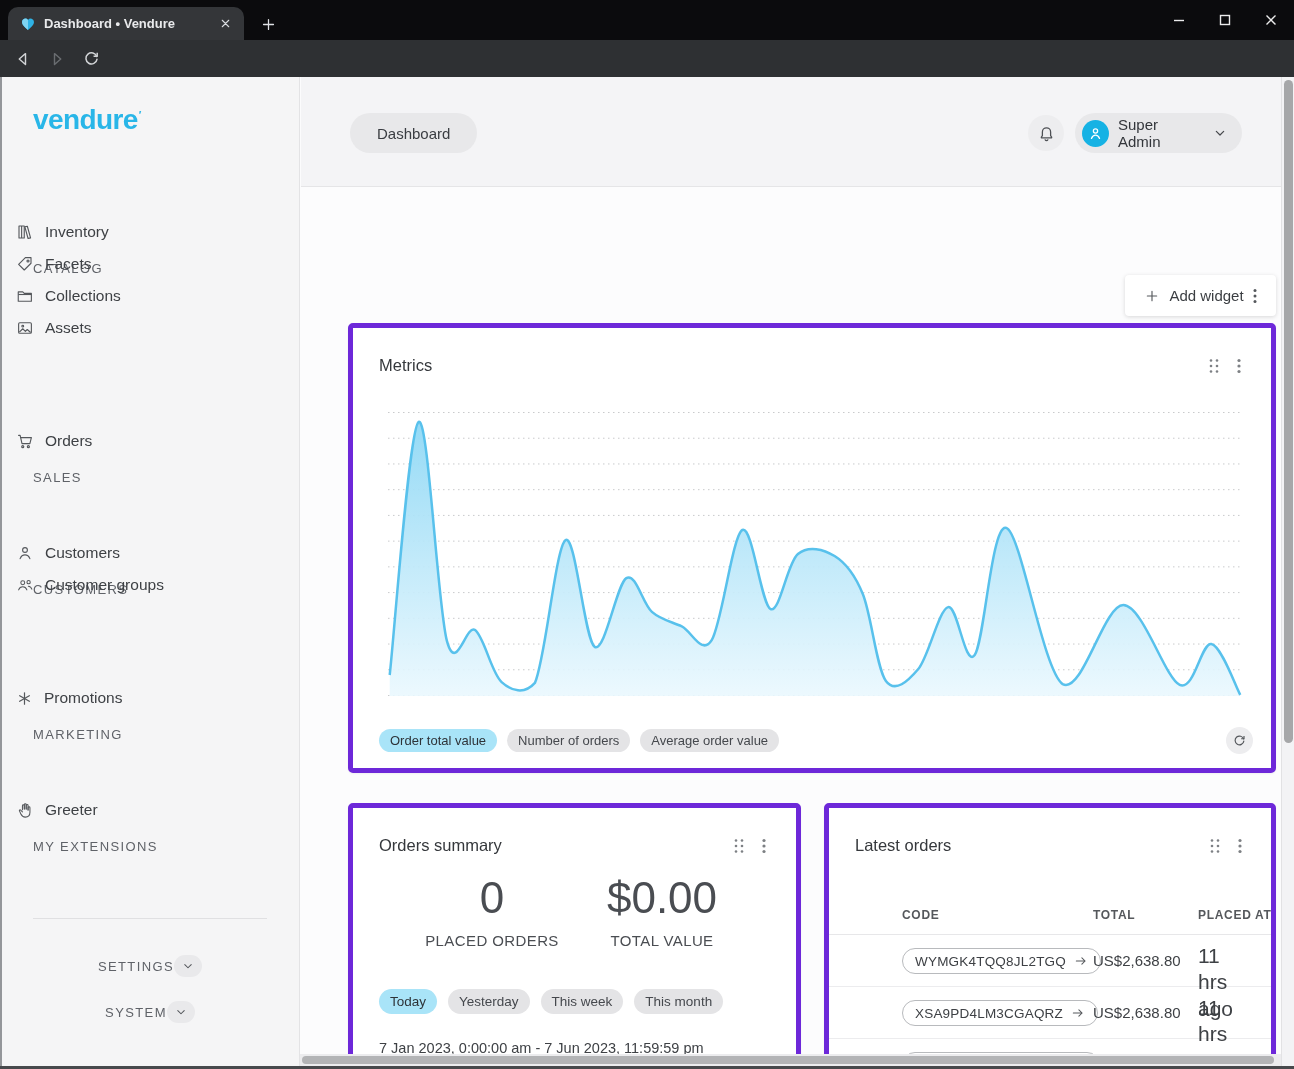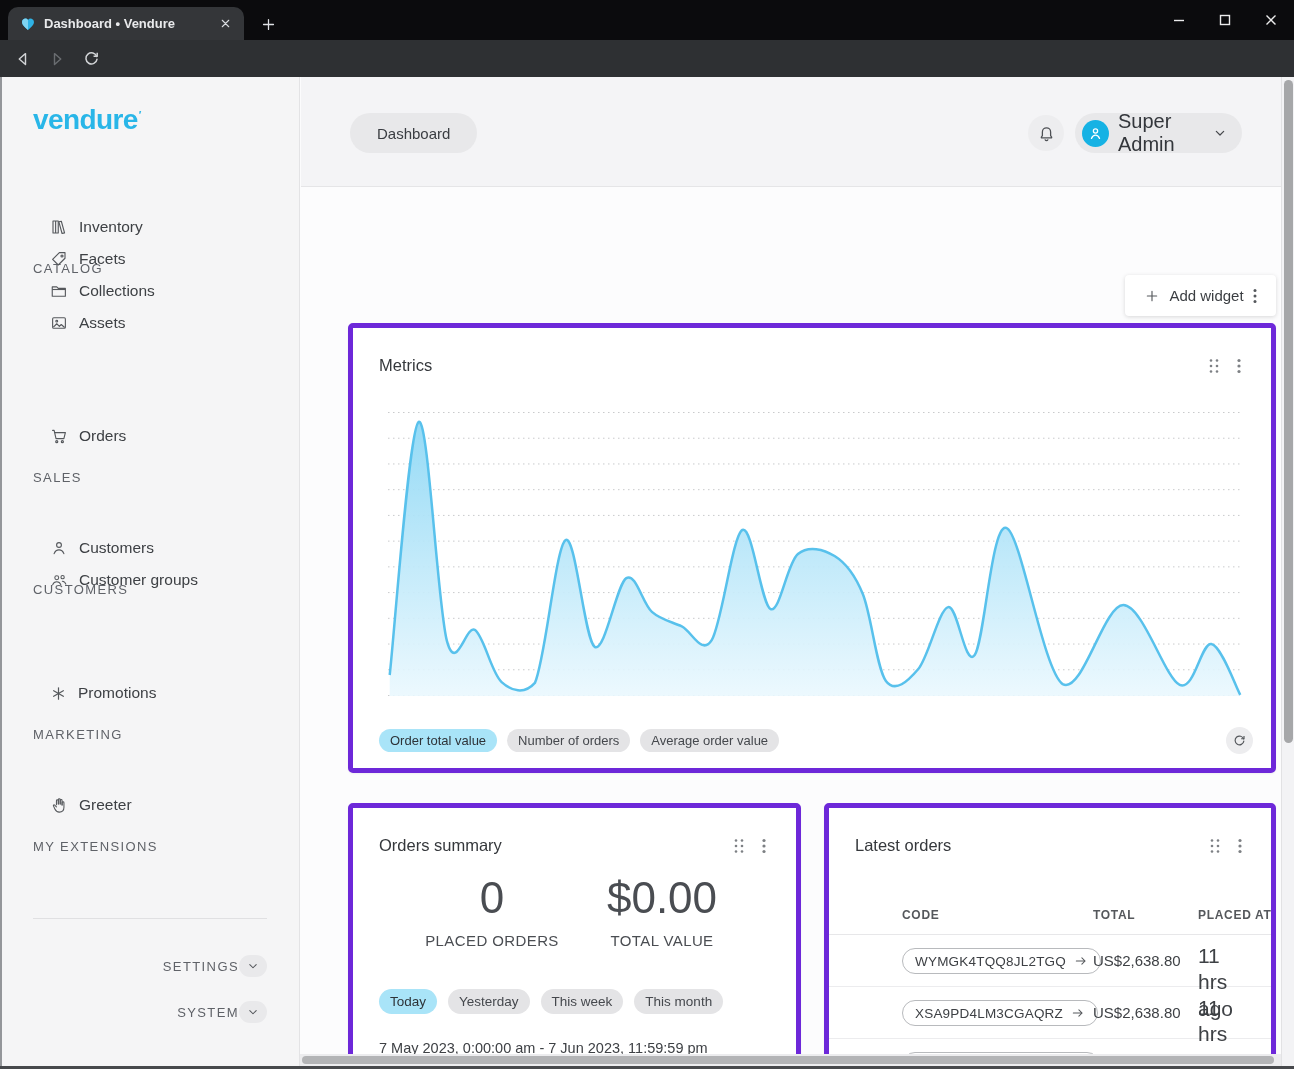--- a/index.html
+++ b/index.html
@@ -30,34 +30,34 @@
   
   .app { position:absolute; left:0; top:77px; width:1294px; height:992px; background:#fcfcfd; }
   .win-left-edge { position:absolute; left:0; top:0; width:2px; height:100%; background:#94969a; z-index:30; }
   .win-bottom-edge { position:absolute; left:0; bottom:0; width:100%; height:3px; background:#47494c; z-index:40; }
 
   
   .sidebar { position:absolute; left:0; top:0; width:300px; height:100%; background:#f5f5f6; border-right:1px solid #e3e3e5; }
   .logo { position:absolute; left:33px; top:27px; font-size:28px; font-weight:700; letter-spacing:-0.6px; color:#29b6e8; }
   .logo sup { font-size:11px; color:#29b6e8; margin-left:1px; }
   .side-label { position:absolute; left:33px; font-size:13px; letter-spacing:1.4px; color:#5f6268; font-weight:400; }
-  .side-item { position:absolute; left:50px; height:28px; display:flex; align-items:center; gap:11px; cursor:pointer; }
+  .side-item { position:absolute; left:16px; height:28px; display:flex; align-items:flex-end; gap:11px; cursor:pointer; }
   .side-item .lbl { font-size:15.5px; color:#3e4145; }
   .side-divider { position:absolute; left:33px; width:234px; height:1px; background:#e0e0e2; }
-  .side-collapsed { position:absolute; left:33px; width:234px; height:26px; display:flex; align-items:center; justify-content:flex-end; }
+  .side-collapsed { position:absolute; left:33px; width:234px; height:26px; display:flex; align-items:center; justify-content:center; }
   .side-collapsed .clabel { font-size:13px; letter-spacing:1.4px; color:#5f6268; }
   .chev-pill { width:28px; height:22px; border-radius:11px; background:#e9e9eb; display:flex; align-items:center; justify-content:center; }
 
   
   .topband { position:absolute; left:301px; top:0; width:980px; height:110px; background:#f4f4f6; border-bottom:1px solid #e5e5e7; }
   .crumb-pill { position:absolute; left:49px; top:36px; height:40px; padding:0 27px; background:#e8e8ea; border-radius:20px; display:flex; align-items:center; font-size:15px; font-weight:500; color:#3a3d42; }
   .bell-btn { position:absolute; left:727px; top:38px; width:36px; height:36px; border-radius:50%; background:#ededef; display:flex; align-items:center; justify-content:center; }
   .user-pill { position:absolute; left:774px; top:36px; width:167px; height:40px; background:#e8e8ea; border-radius:20px; display:flex; align-items:center; padding:0 14px 0 7px; gap:9px; }
   .user-avatar { width:27px; height:27px; border-radius:50%; background:#16b2e4; display:flex; align-items:center; justify-content:center; }
-  .user-name { font-size:20px; color:#33363b; flex:1; }
+  .user-name { font-size:15px; color:#33363b; flex:1; }
 
   
   .content { position:absolute; left:301px; top:111px; width:980px; height:881px; }
   .card { position:absolute; background:#fff; border:5px solid #6d28d9; border-radius:5px; box-shadow:0 1px 2px rgba(0,0,0,0.05); }
   .card-title { position:absolute; left:26px; top:28px; font-size:16.5px; color:#35383c; }
   .widget-tools { position:absolute; top:30px; display:flex; gap:17px; align-items:center; }
 
   .addwidget { position:absolute; left:824px; top:87px; width:151px; height:41px; background:#fff; border-radius:4px; box-shadow:0 1px 4px rgba(0,0,0,0.15); display:flex; align-items:center; justify-content:center; gap:9px; }
   .addwidget .awlabel { font-size:15px; color:#3b3e42; }
 
@@ -465,21 +465,21 @@
         <div class="stat" style="left:309px">
           <div class="val">$0.00</div>
           <div class="cap">TOTAL VALUE</div>
         </div>
         <div class="range-row">
           <span class="chip active">Today</span>
           <span class="chip">Yesterday</span>
           <span class="chip">This week</span>
           <span class="chip">This month</span>
         </div>
-        <div class="period">7 May 2023, 0:00:00 am - 7 Jun 2023, 11:59:59 pm</div>
+        <div class="period">7 Jan 2023, 0:00:00 am - 7 Jun 2023, 11:59:59 pm</div>
       </div>
 
       <div class="card latest-card">
         <div class="card-title">Latest orders</div>
         <div class="widget-tools" style="left:380px">
           <span style="display:flex">
               <svg width="12" height="16" viewBox="0 0 12 16">
                 <g fill="#7d8084">
                   <circle cx="3" cy="2.5" r="1.3"></circle>
                   <circle cx="9" cy="2.5" r="1.3"></circle>

